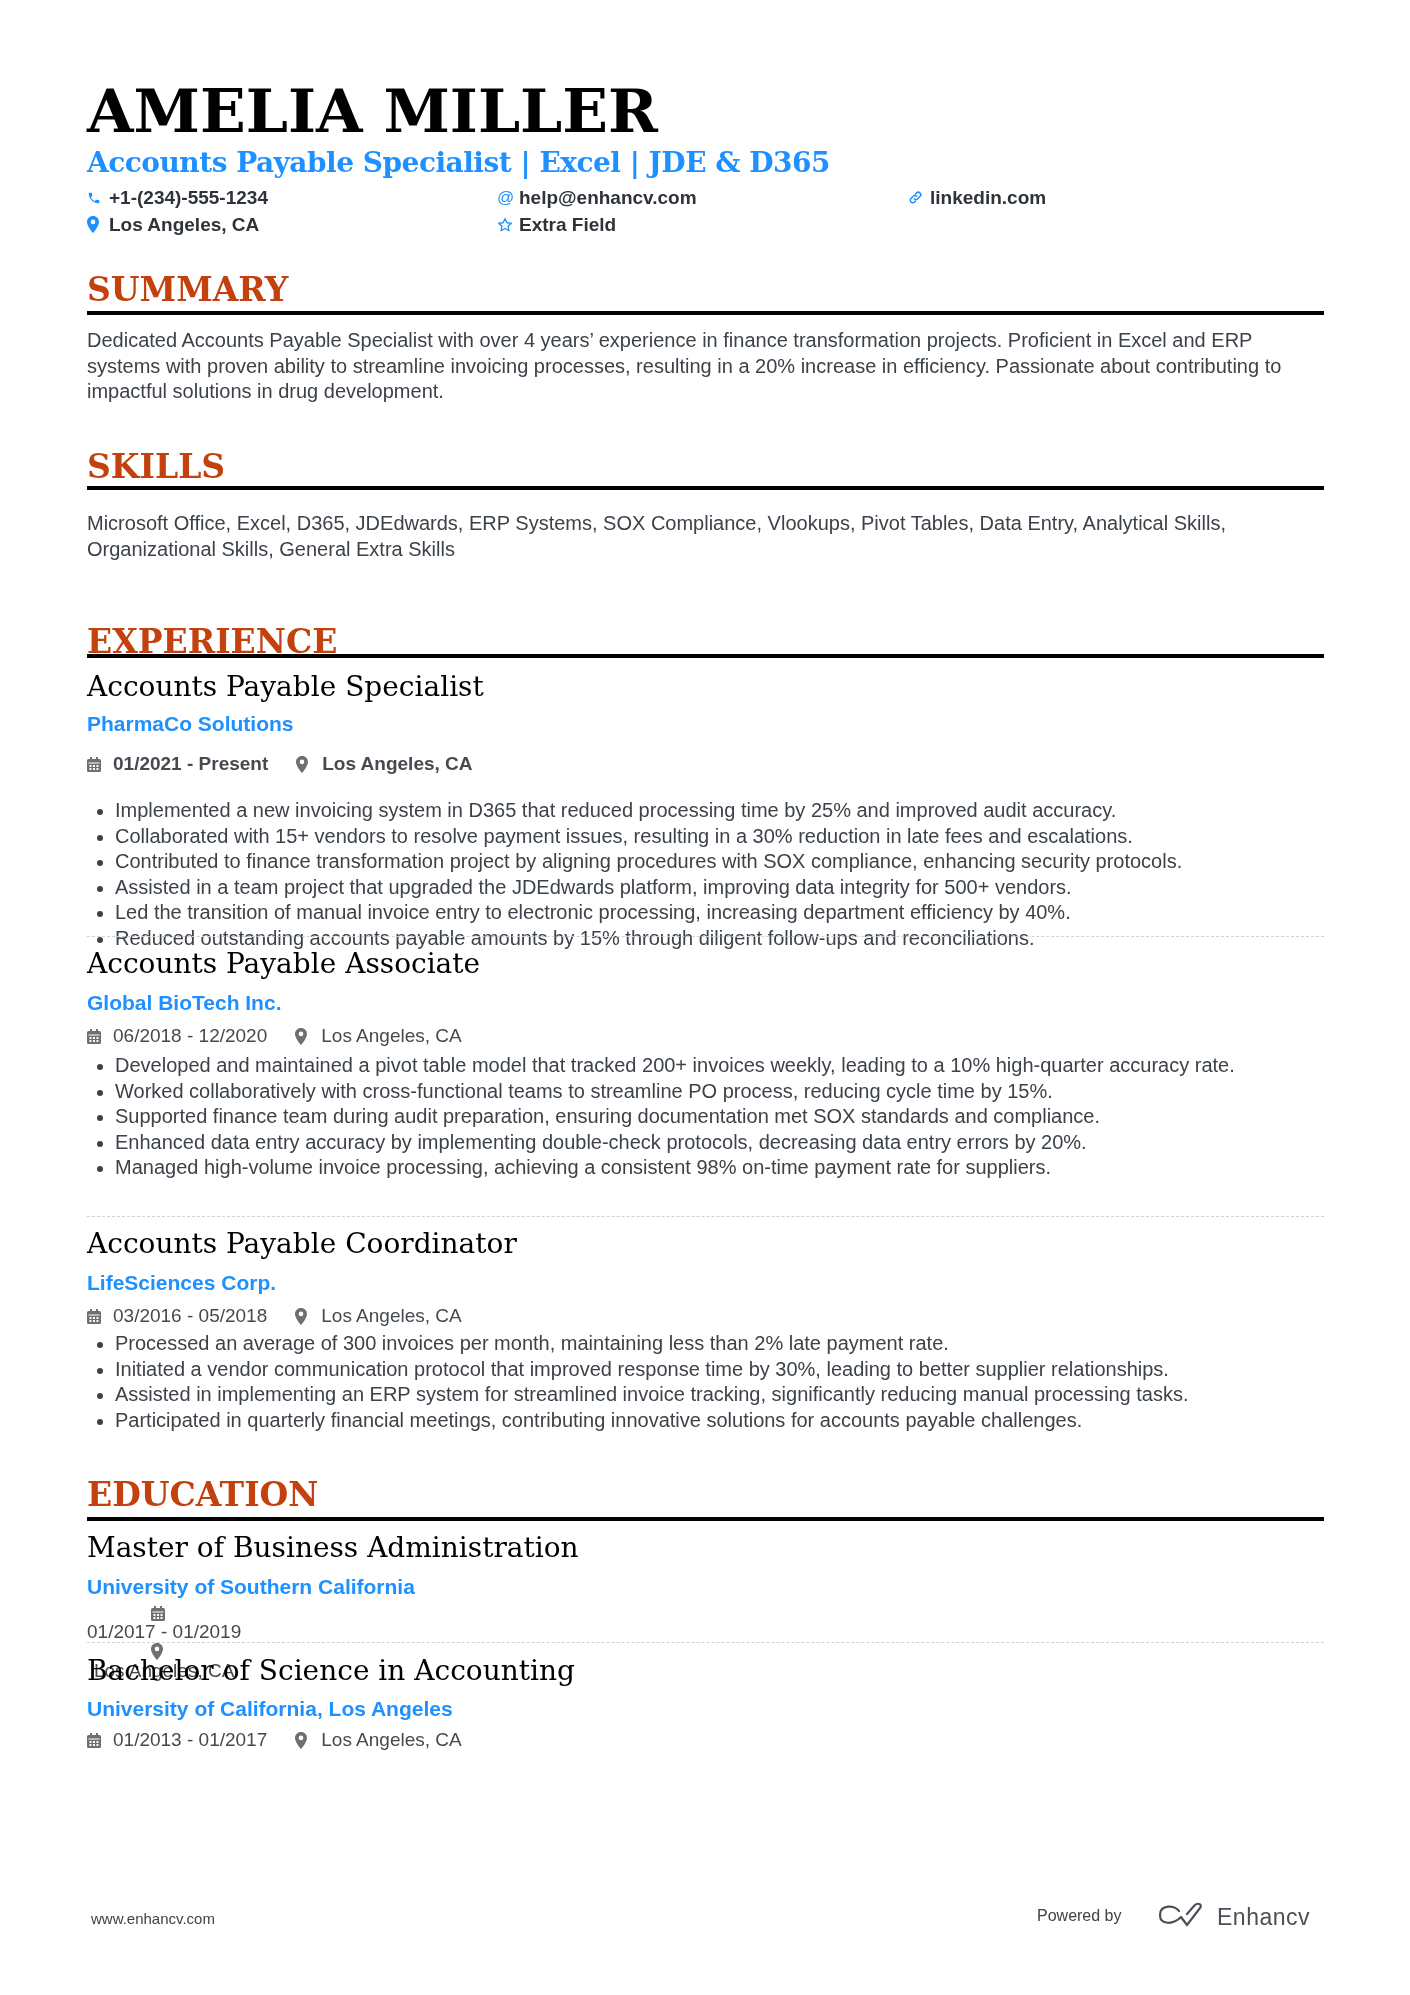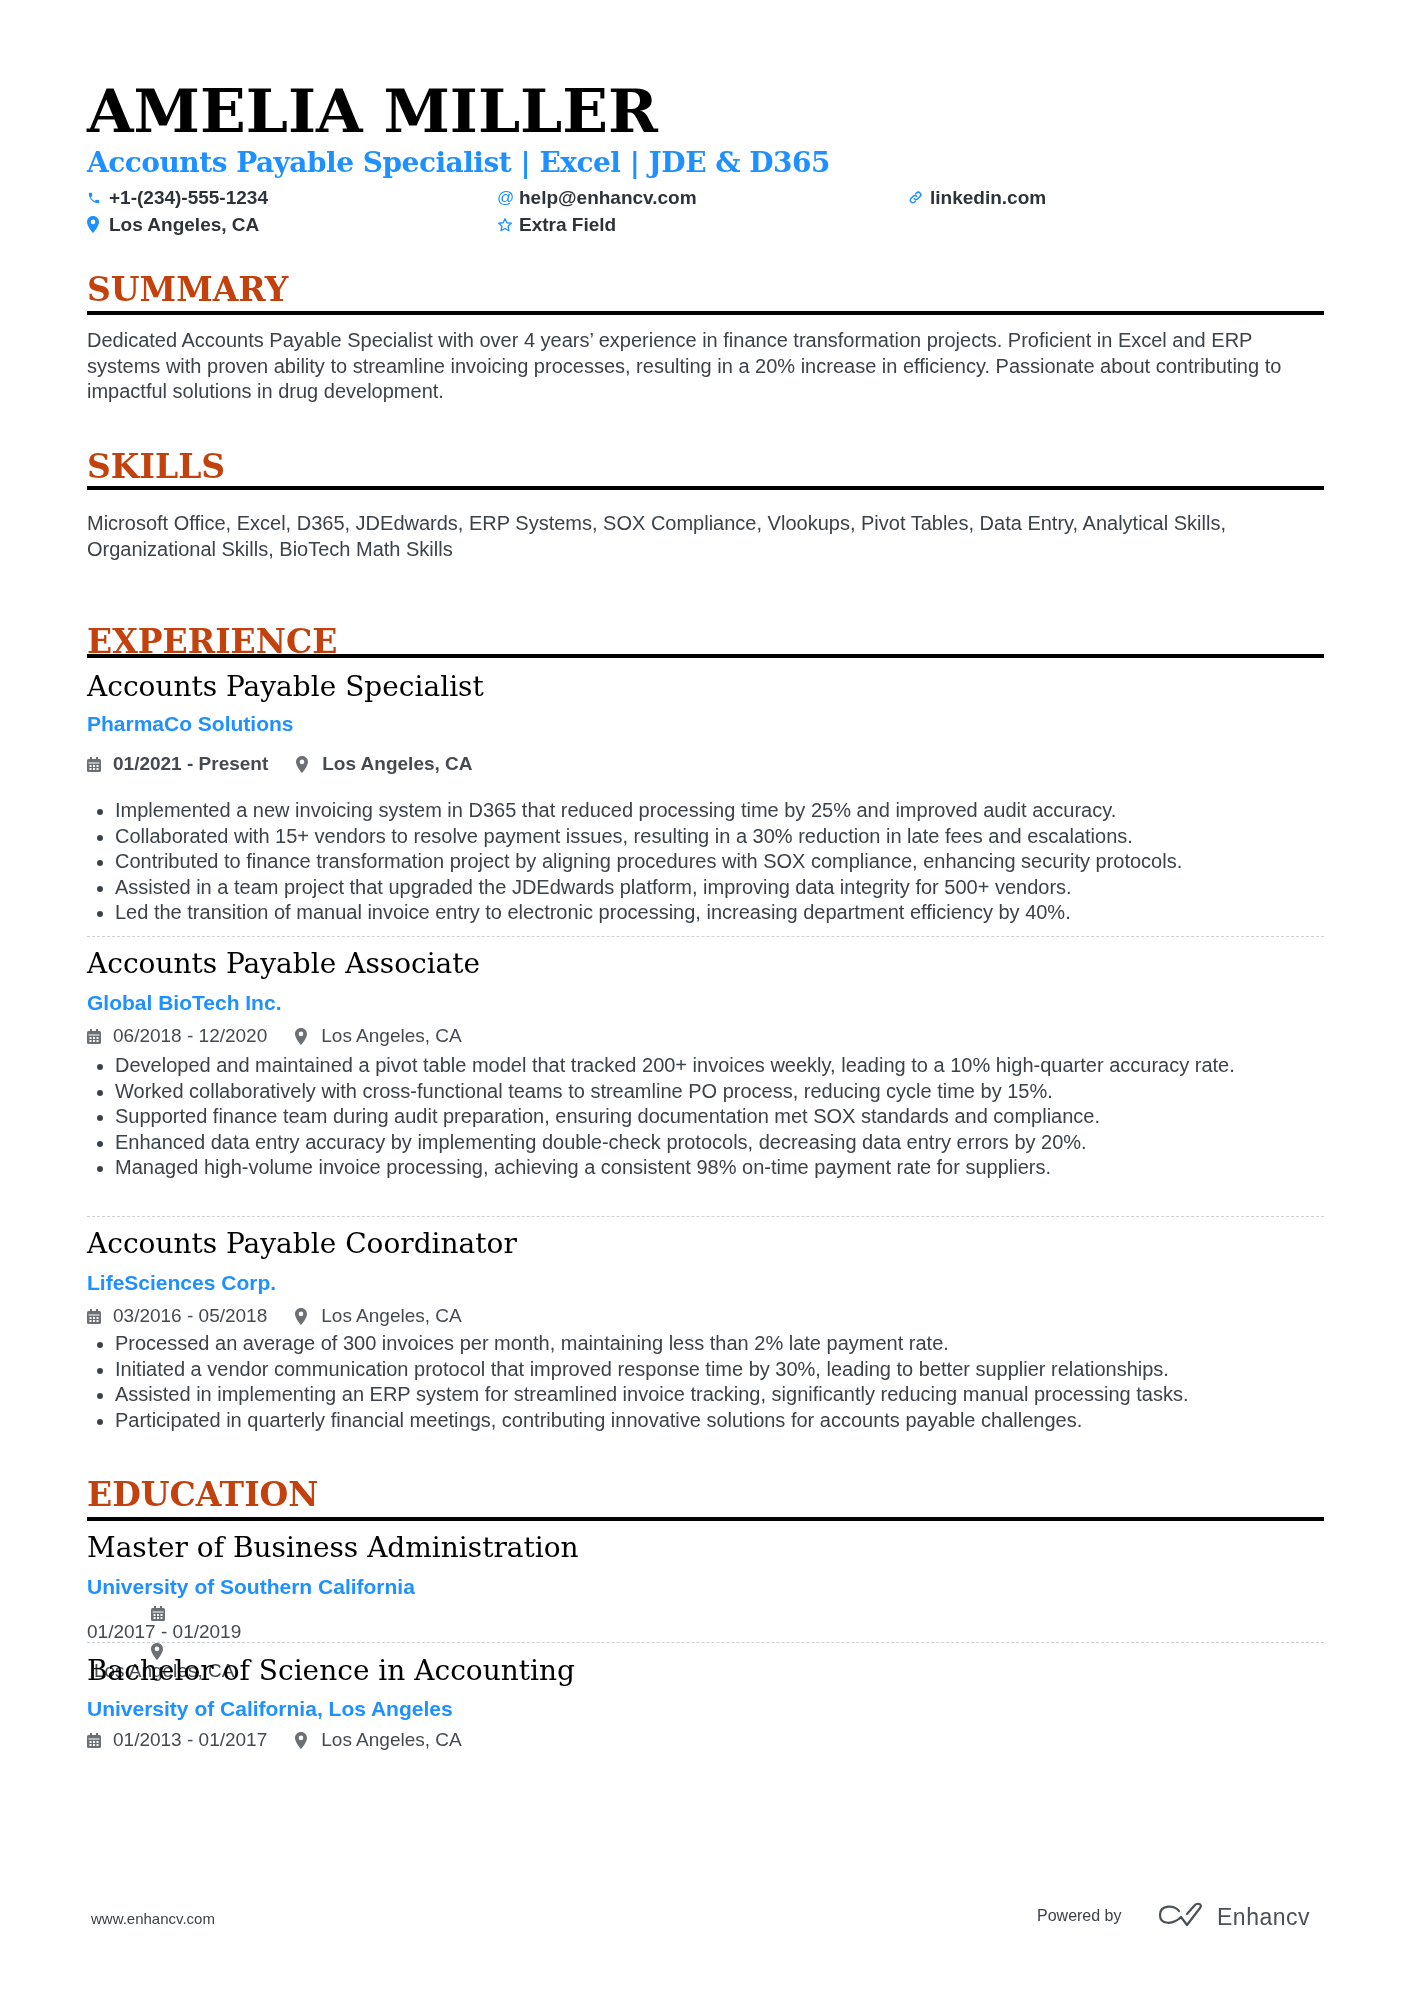--- a/index.html
+++ b/index.html
@@ -87,21 +87,21 @@
       <span>Extra Field</span>
     </div>
   </div>
 
   <div class="section-title" style="top:272px;">SUMMARY</div>
   <div class="rule" style="top:311px;"></div>
   <div class="para" style="top:328px;">Dedicated Accounts Payable Specialist with over 4 years’ experience in finance transformation projects. Proficient in Excel and ERP systems with proven ability to streamline invoicing processes, resulting in a 20% increase in efficiency. Passionate about contributing to impactful solutions in drug development.</div>
 
   <div class="section-title" style="top:449px;">SKILLS</div>
   <div class="rule" style="top:486px;"></div>
-  <div class="para" style="top:511px;">Microsoft Office, Excel, D365, JDEdwards, ERP Systems, SOX Compliance, Vlookups, Pivot Tables, Data Entry, Analytical Skills, Organizational Skills, BioTech Math Skills</div>
+  <div class="para" style="top:511px;">Microsoft Office, Excel, D365, JDEdwards, ERP Systems, SOX Compliance, Vlookups, Pivot Tables, Data Entry, Analytical Skills, Organizational Skills, General Extra Skills</div>
 
   <div class="section-title" style="top:624px;">EXPERIENCE</div>
   <div class="rule" style="top:654px;"></div>
 
   <div class="entry-title" style="top:670px;">Accounts Payable Specialist</div>
   <div class="entry-org" style="top:711px;">PharmaCo Solutions</div>
   <div class="meta" style="top:752px;font-weight:bold;">
     <span class="mico">
       <svg width="14" height="15" viewBox="0 0 14 15">
           <rect x="0" y="2" width="14" height="13" rx="1.5" fill="#6b7075"></rect>
@@ -124,20 +124,21 @@
         </svg>
     </span>
     <span>Los Angeles, CA</span>
   </div>
   <ul class="bullets" style="top:798px;">
     <li>Implemented a new invoicing system in D365 that reduced processing time by 25% and improved audit accuracy.</li>
     <li>Collaborated with 15+ vendors to resolve payment issues, resulting in a 30% reduction in late fees and escalations.</li>
     <li>Contributed to finance transformation project by aligning procedures with SOX compliance, enhancing security protocols.</li>
     <li>Assisted in a team project that upgraded the JDEdwards platform, improving data integrity for 500+ vendors.</li>
     <li>Led the transition of manual invoice entry to electronic processing, increasing department efficiency by 40%.</li>
+    <li>Reduced outstanding accounts payable amounts by 15% through diligent follow-ups and reconciliations.</li>
   </ul>
   <div class="dash" style="top:936px;"></div>
 
   <div class="entry-title" style="top:947px;">Accounts Payable Associate</div>
   <div class="entry-org" style="top:990px;">Global BioTech Inc.</div>
   <div class="meta" style="top:1024px;">
     <span class="mico">
       <svg width="14" height="15" viewBox="0 0 14 15">
           <rect x="0" y="2" width="14" height="13" rx="1.5" fill="#6b7075"></rect>
           <rect x="3" y="0" width="2" height="4" fill="#6b7075"></rect>

